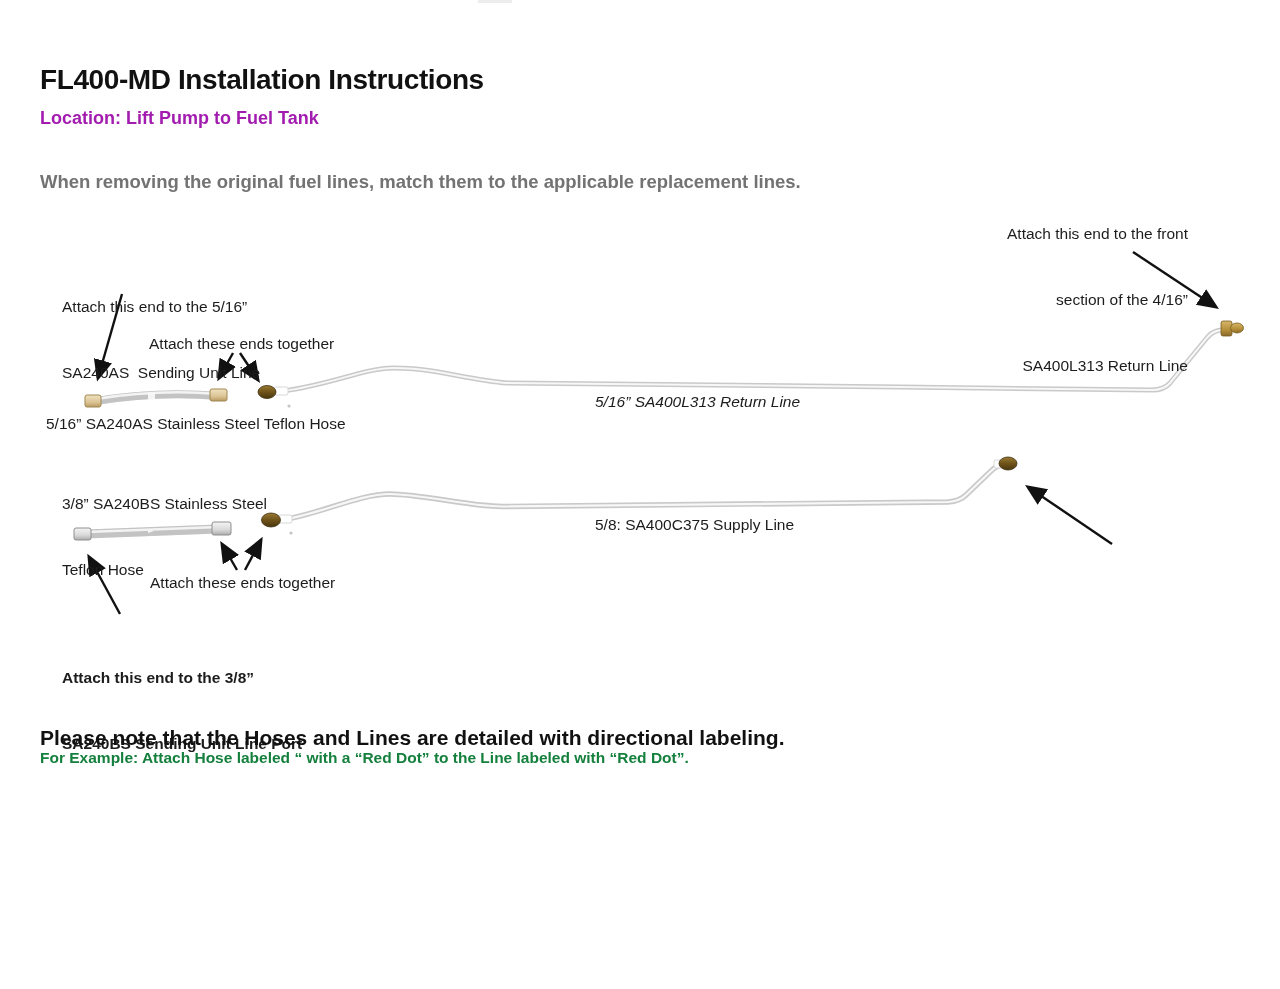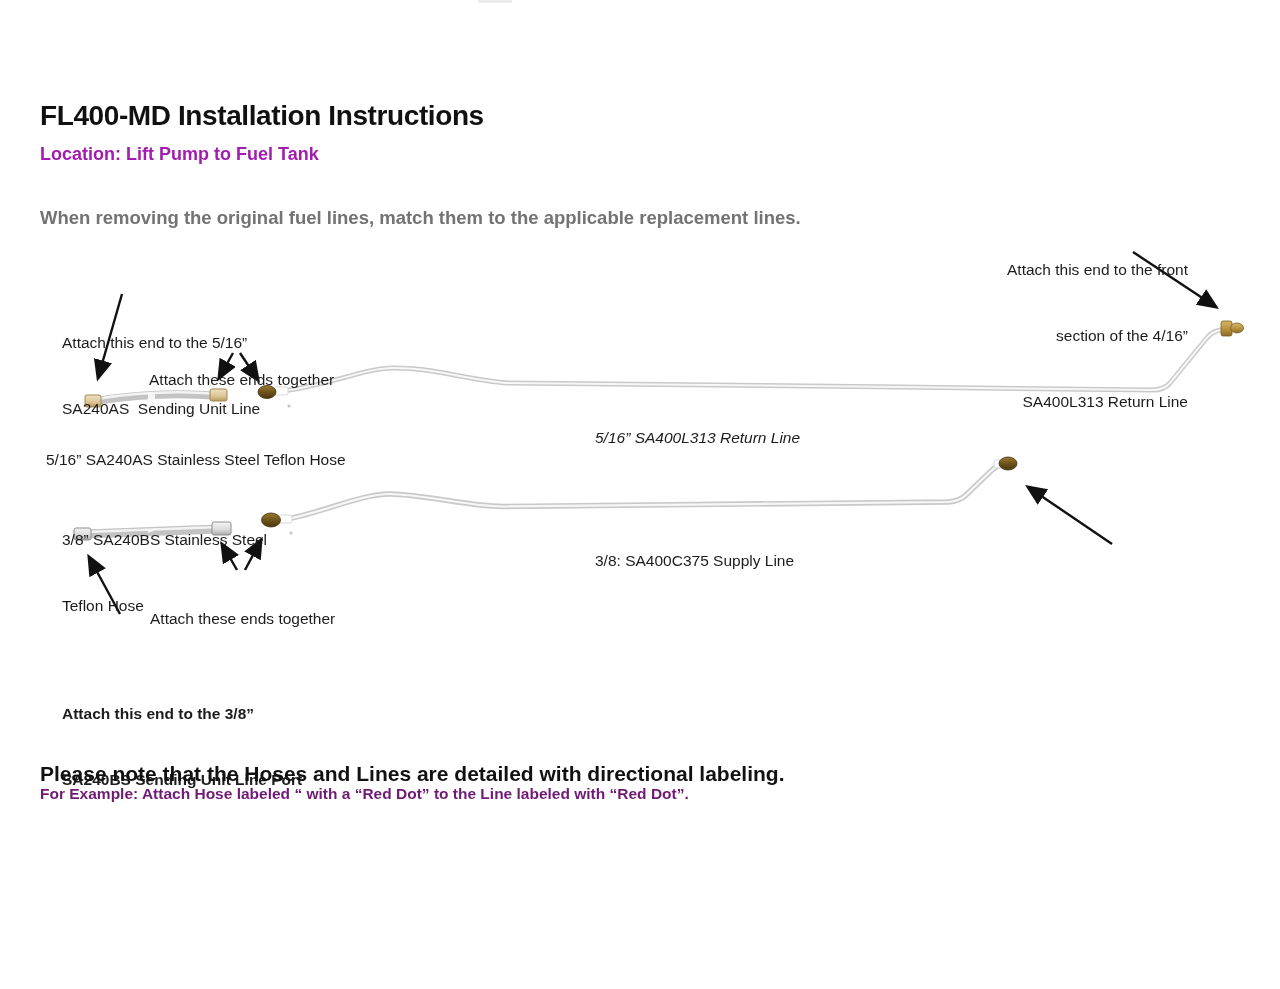--- a/index.html
+++ b/index.html
@@ -4,21 +4,21 @@
 <style>
   html,body{margin:0;padding:0;background:#ffffff;}
   #page{
     position:relative;
     width:1280px;height:989px;
     background:#ffffff;
     overflow:hidden;
     font-family:"Liberation Sans", sans-serif;
     color:#1c1c1c;
   }
-  .abs{position:absolute;margin-top:36px;}
+  .abs{position:absolute;}
   .title{
     left:40px;top:64px;
     font-size:28px;font-weight:700;letter-spacing:-0.4px;
     color:#111;
   }
   .location{
     left:40px;top:108px;
     font-size:18px;font-weight:700;color:#a21caf;
   }
   .intro{
@@ -33,21 +33,21 @@
   .ann-sending516{left:62px;top:252px;}
   .ends-top{left:149px;top:333px;}
   .return-label{left:595px;top:391px;font-style:italic;}
   .hose516-label{left:46px;top:413px;text-align:right;}
   .hose38-label{left:62px;top:449px;}
   .supply-label{left:595px;top:514px;}
   .lift-pump-ann{left:1022px;top:543px;}
   .ends-bottom{left:150px;top:572px;}
   .sending-port-ann{left:62px;top:623px;font-weight:bold;}
   .note1{left:40px;top:726px;font-size:21px;font-weight:700;color:#111;}
-  .note2{left:40px;top:749px;font-size:15.5px;font-weight:700;color:#701a75;}
+  .note2{left:40px;top:749px;font-size:15.5px;font-weight:700;color:#15803d;}
   svg{position:absolute;left:0;top:0;}
 </style>
 </head>
 <body>
 
 <div id="page">
 
   <svg width="1280" height="989" viewBox="0 0 1280 989" aria-hidden="true">
     <defs>
       <marker id="ah" markerWidth="10" markerHeight="10" refX="7.5" refY="4.5" orient="auto">
@@ -150,21 +150,21 @@
 
   <div class="abs ann return-label">5/16” SA400L313 Return Line</div>
 
   <div class="abs ann hose516-label">5/16” SA240AS Stainless Steel Teflon Hose</div>
 
   <div class="abs ann hose38-label">
     <div>3/8” SA240BS Stainless Steel</div>
     <div>Teflon Hose</div>
   </div>
 
-  <div class="abs ann supply-label">3/8: SA400C375 Supply Line</div>
+  <div class="abs ann supply-label">5/8: SA400C375 Supply Line</div>
 
 
   <div class="abs ann ends-bottom">Attach these ends together</div>
 
   <div class="abs ann sending-port-ann">
     <div>Attach this end to the 3/8”</div>
     <div>SA240BS Sending Unit Line Port</div>
   </div>
 
   <div class="abs note1">Please note that the Hoses and Lines are detailed with directional labeling.</div>

